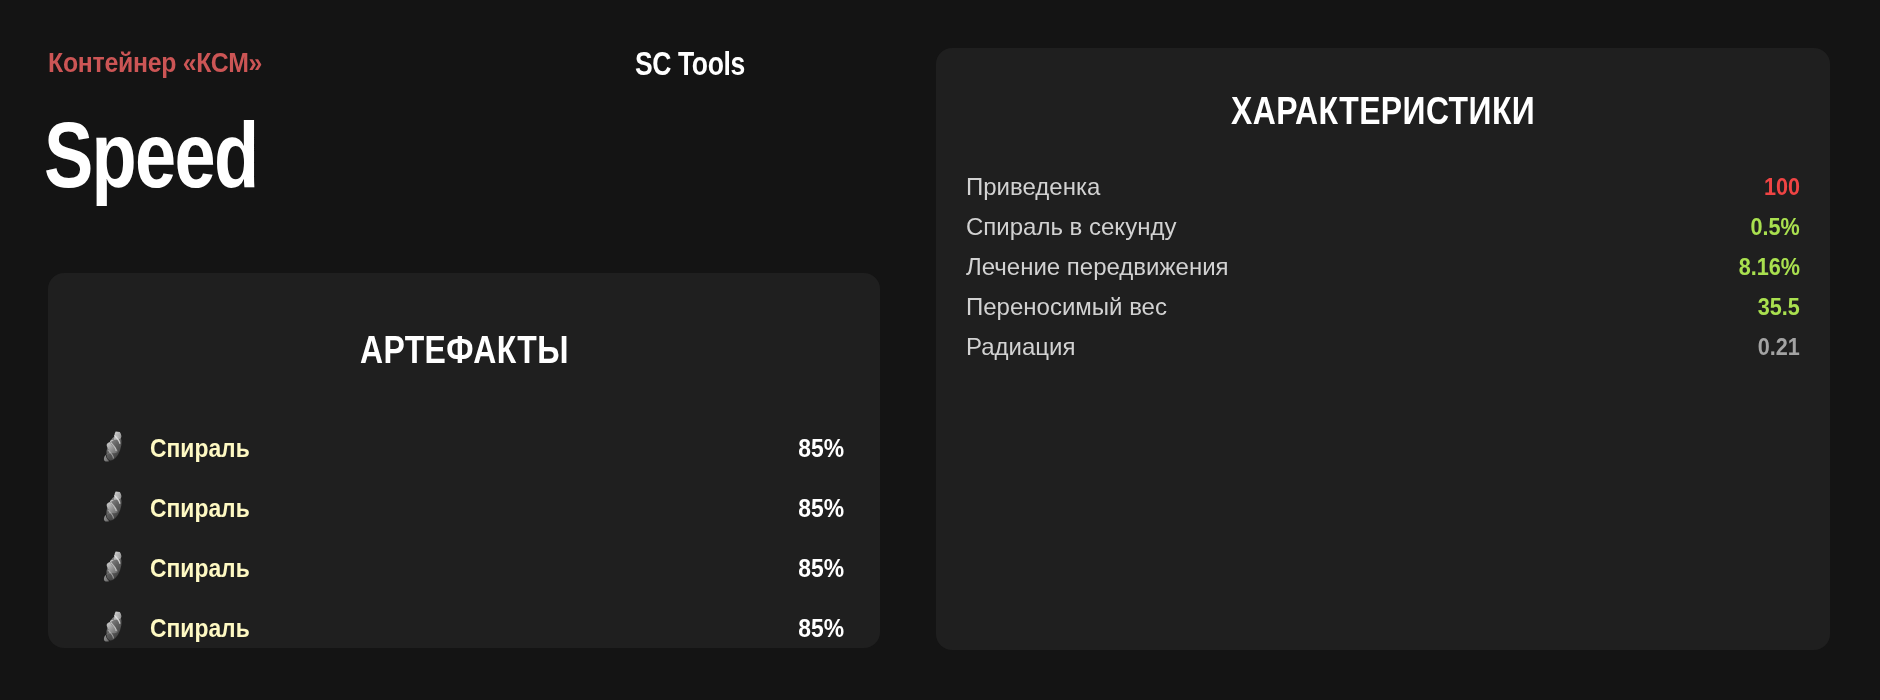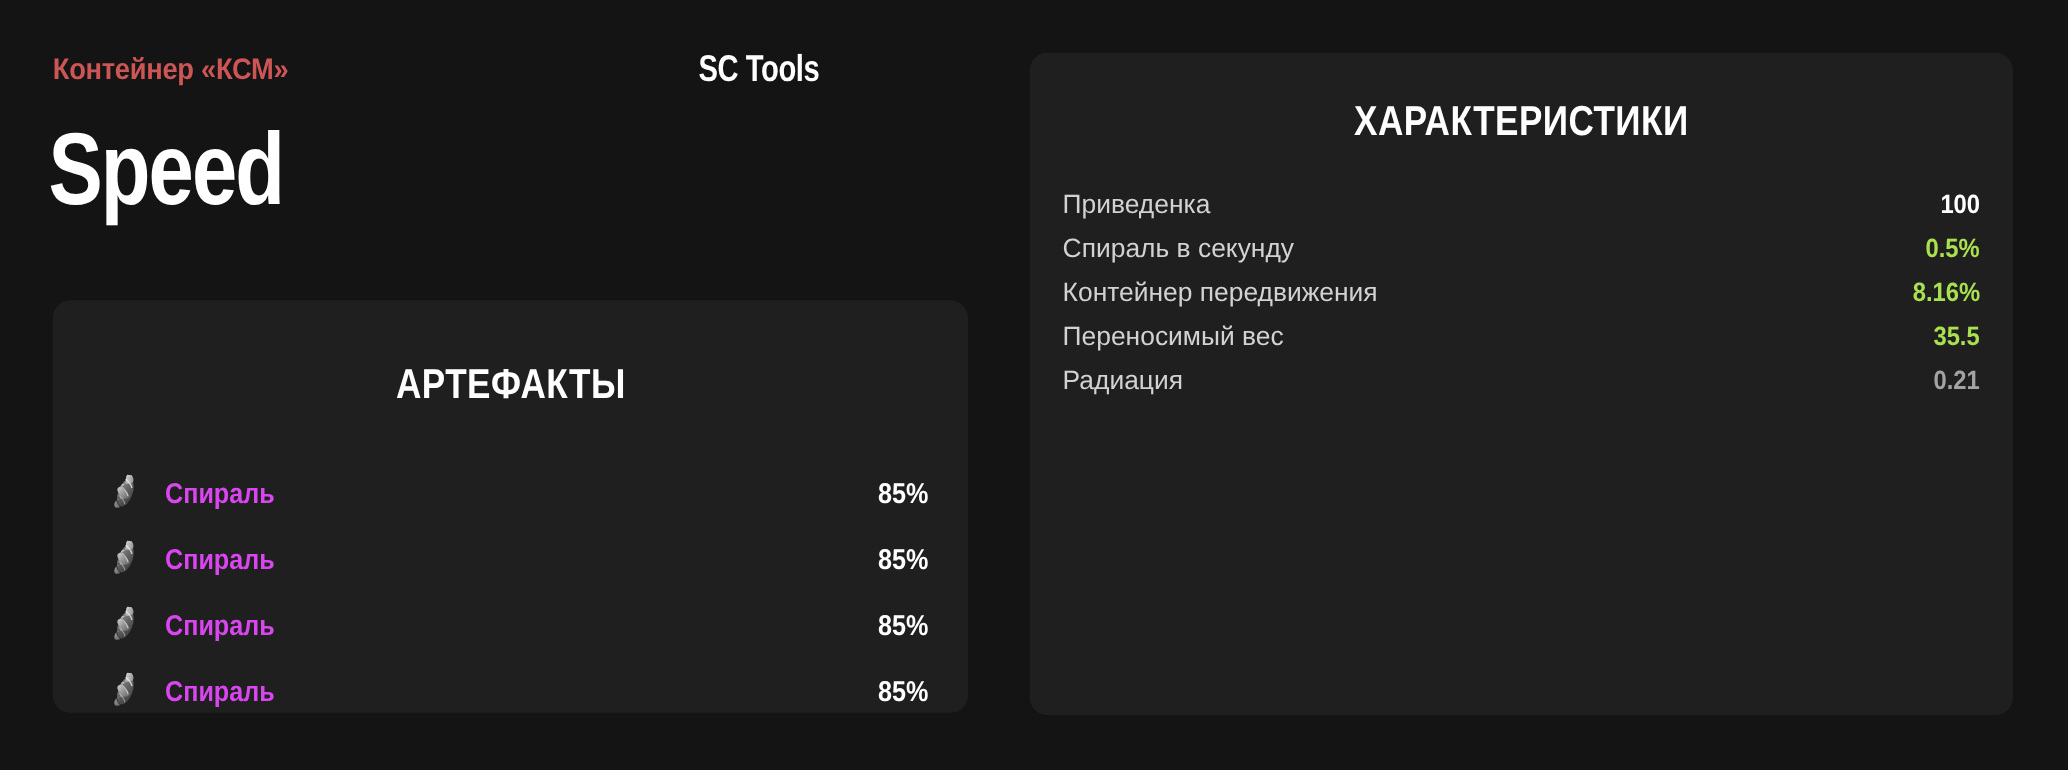--- a/index.html
+++ b/index.html
@@ -137,21 +137,21 @@
     align-items: center;
     justify-content: center;
   }
 
   .artifact-icon svg { display: block; }
 
   .artifact-name {
     flex: 1 1 auto;
     font-size: 26px;
     font-weight: 700;
-    color: #d946ef;
+    color: #fef9c3;
     letter-spacing: 0px;
     white-space: nowrap;
   }
   .artifact-name > span {
     display: inline-block;
     transform: scaleX(0.88);
     transform-origin: left center;
   }
 
   .artifact-value {
@@ -319,34 +319,34 @@
 
   <div class="panel panel-stats">
     <div class="panel-heading">
       <span>ХАРАКТЕРИСТИКИ</span>
     </div>
 
     <div class="stat-list">
 
       <div class="stat-row">
         <span class="stat-label">Приведенка</span>
-        <span class="stat-value" style="color: #ffffff;">
+        <span class="stat-value" style="color: #ef4444;">
           <span>100</span>
         </span>
       </div>
 
       <div class="stat-row">
         <span class="stat-label">Спираль в секунду</span>
         <span class="stat-value" style="color: rgb(169, 224, 79);">
           <span>0.5%</span>
         </span>
       </div>
 
       <div class="stat-row">
-        <span class="stat-label">Контейнер передвижения</span>
+        <span class="stat-label">Лечение передвижения</span>
         <span class="stat-value" style="color: rgb(169, 224, 79);">
           <span>8.16%</span>
         </span>
       </div>
 
       <div class="stat-row">
         <span class="stat-label">Переносимый вес</span>
         <span class="stat-value" style="color: rgb(169, 224, 79); margin-left: 40px;">
           <span>35.5</span>
         </span>

